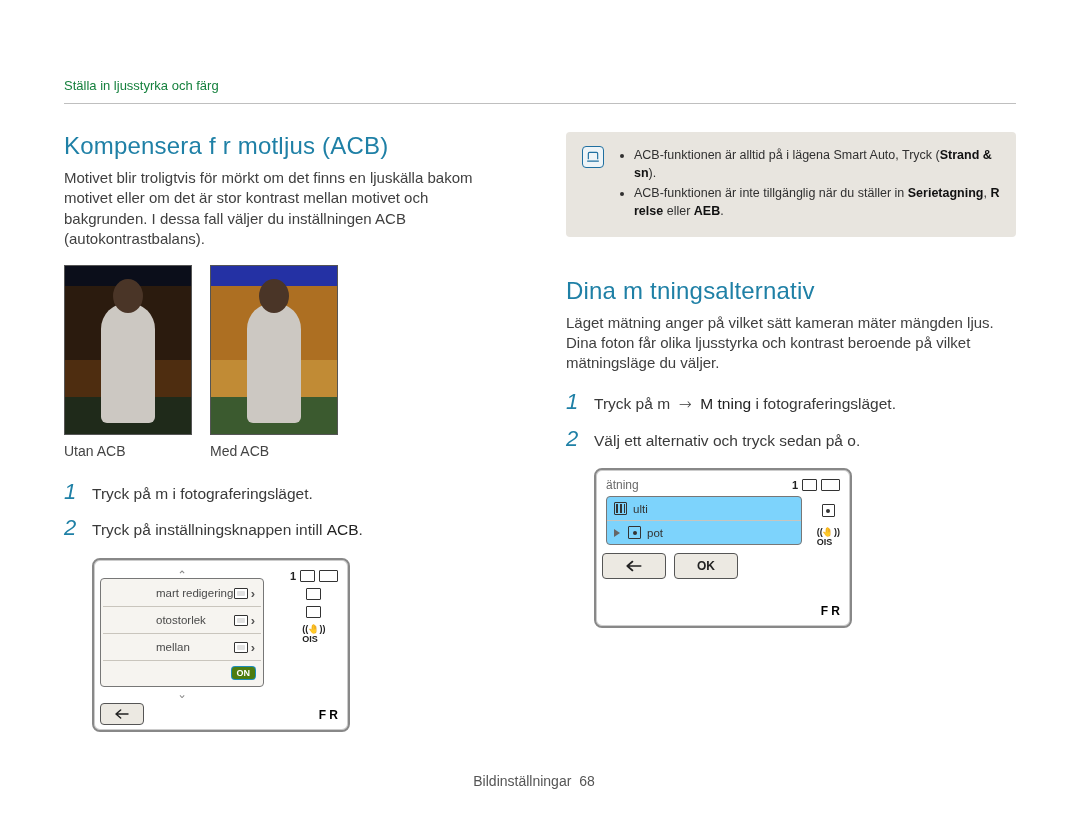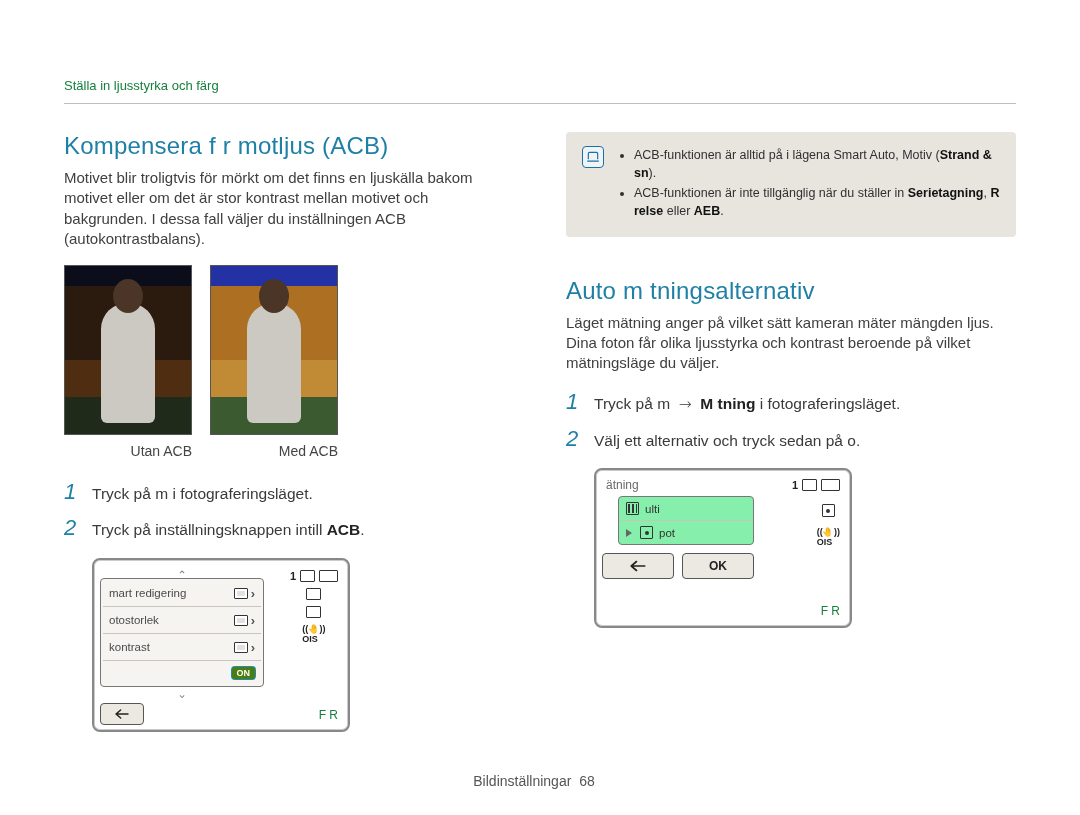--- a/index.html
+++ b/index.html
@@ -75,28 +75,27 @@
     width: 30px;
     height: 34px;
     transform: translateX(-50%);
     background: #4a3527;
     border-radius: 50%;
   }
   .caption-row {
     display: flex;
     gap: 18px;
     margin-bottom: 20px;
-    text-align: right;
   }
   .caption-row span { width: 128px; font-size: 14px; color: #444; }
 
   .step { display: flex; gap: 10px; margin-bottom: 10px; }
   .step .num { color: #1f80a6; font-size: 22px; font-weight: 400; width: 18px; font-style: italic;}
   .step .txt { font-size: 15.5px; line-height: 1.45; padding-top: 4px; }
-  .step .txt b { font-weight: bold; color:#222; }
+  .step .txt b { font-weight: normal; color:#222; }
 
   
   .screen-wrap {
     margin: 16px 0 0 28px;
     width: 298px;
     position: relative;
   }
   .screen {
     border: 2px solid #888;
     border-radius: 8px;
@@ -121,21 +120,21 @@
     position: relative;
   }
   .screen .menu-row {
     display: flex;
     align-items: center;
     justify-content: space-between;
     padding: 5px 6px;
     border-bottom: 1px solid #c9c5bd;
   }
   .screen .menu-row:last-child { border-bottom: none; }
-  .screen .menu-row .lbl { color:#4a4a4a; }
+  .screen .menu-row .lbl { color:#4a4a4a;margin-left:47px; }
   .screen .menu-row .val { display:flex; align-items:center; gap:3px; }
   .mini-icon {
     width: 14px; height: 11px; border:1.2px solid #333; border-radius:1px; display:inline-block;
     position:relative; background:#fff;
   }
   .mini-icon::after { content:""; position:absolute; inset:2px; background:#333; border-radius:1px; opacity:.15;}
   .chev { font-size: 13px; color:#555; font-weight:bold; }
   .on-badge {
     font-size: 9px; font-weight:bold; color:#fff; background:#4d7c0f;
     border-radius:3px; padding:1px 5px; box-shadow:0 0 0 1px #1b8dbb;
@@ -148,41 +147,41 @@
     width: 44px; height: 22px; border:1.4px solid #555; border-radius:4px;
     background:#ece9e2; display:flex; align-items:center; justify-content:center;
   }
   .back-btn svg { width:16px; height:12px; }
   .status-col {
     position:absolute; right:10px; top:10px; display:flex; flex-direction:column; gap:6px; align-items:center;
   }
   .status-ico { width:15px; height:12px; border:1.2px solid #333; border-radius:1px; background:#fff; }
   .status-txt { font-size:9px; font-weight:bold; color:#222; }
   .blink { font-size:11px; font-weight:bold; color:#222; }
-  .floor-ico { position:absolute; right:10px; bottom:8px; font-size:12px; font-weight:normal; color:#15803d;}
+  .floor-ico { position:absolute; right:10px; bottom:8px; font-size:12px; font-weight:bold; color:#000000;}
   
   .screen2 { height: 160px; }
   .screen2 .title-bar { display:flex; justify-content:space-between; align-items:center; margin:0 4px 4px 4px;gap:41px;}
   .screen2 .title-bar .lbl { color:#6a6a6a; font-size:12px; }
   .screen2 .list {
-    width: 136px; border:1px solid #777; border-radius:4px; background:#86efac; margin-left:16px;
+    width: 196px; border:1px solid #777; border-radius:4px; background:#7dd3fc; margin-left:4px;
   }
   .screen2 .list-row {
     display:flex; align-items:center; gap:6px; padding:5px 7px; border-bottom:1px solid #c9c5bd;
   }
   .screen2 .list-row:last-child{border-bottom:none;}
   .screen2 .sel::before {
     content:""; display:inline-block; width:0; height:0; border-top:4px solid transparent;
     border-bottom:4px solid transparent; border-left:6px solid #666; margin-right:2px;
   }
   .square-ico { width:13px; height:13px; border:1.4px solid #333; border-radius:1px; display:inline-flex; align-items:center; justify-content:center;}
   .square-ico .dot { width:4px; height:4px; background:#333; border-radius:50%;}
   .ok-row { display:flex; gap:8px; margin-top:8px; }
   .ok-btn {
-    width:72px; height:26px; border:1.5px solid #555; border-radius:4px; background:#ece9e2;
+    width:64px; height:26px; border:1.5px solid #555; border-radius:4px; background:#ece9e2;
     display:flex; align-items:center; justify-content:center; font-weight:bold; font-size:12px; color:#222;
   }
   .status2 { position:absolute; right:10px; top:34px; display:flex; flex-direction:column; gap:10px; align-items:center;}
 
   
   .note {
     border-radius: 4px;
     background: #e8e5df;
     display: flex;
     gap: 14px;
@@ -263,21 +262,21 @@
               </span>
           </div>
           <div class="menu-row">
             <span class="lbl">otostorlek</span>
             <span class="val">
                 <span class="mini-icon"></span>
                 <span class="chev">›</span>
               </span>
           </div>
           <div class="menu-row">
-            <span class="lbl">kontrast</span>
+            <span class="lbl">mellan</span>
             <span class="val">
                 <span class="mini-icon"></span>
                 <span class="chev">›</span>
               </span>
           </div>
           <div class="menu-row">
             <span class="lbl"></span>
             <span class="val">
                 <span class="on-badge">ON</span>
               </span>
@@ -308,29 +307,29 @@
 
   <div class="col">
     <div class="note">
       <div class="note-icon">
         <svg viewBox="0 0 24 24">
             <path d="M4 16 L4 6 Q4 4 6 4 L18 4 Q20 4 20 6 L20 16 M2 19 L22 19" fill="none" stroke="#1f6fa0" stroke-width="2"></path>
           </svg>
       </div>
       <ul>
         <li>
-          <span>ACB-funktionen är alltid på i lägena Smart Auto, Motiv (</span><b>Strand &amp; sn</b><span>).</span>
+          <span>ACB-funktionen är alltid på i lägena Smart Auto, Tryck (</span><b>Strand &amp; sn</b><span>).</span>
         </li>
         <li>
           <span>ACB-funktionen är inte tillgänglig när du ställer in </span><b>Serietagning</b><span>, </span><b>R relse</b><span> eller </span><b>AEB</b><span>.</span>
         </li>
       </ul>
     </div>
 
-    <div class="h2">Auto m tningsalternativ</div>
+    <div class="h2">Dina m tningsalternativ</div>
     <div class="body-text">Läget mätning anger på vilket sätt kameran mäter mängden ljus. Dina foton får olika ljusstyrka och kontrast beroende på vilket mätningsläge du väljer.</div>
 
     <div class="step">
       <span class="num">1</span>
       <span class="txt">
         <span>Tryck på </span><span>m</span>
         &nbsp;<span class="arrow-glyph">→</span>&nbsp;
         <b>M tning</b><span> i fotograferingsläget.</span>
       </span>
     </div>

